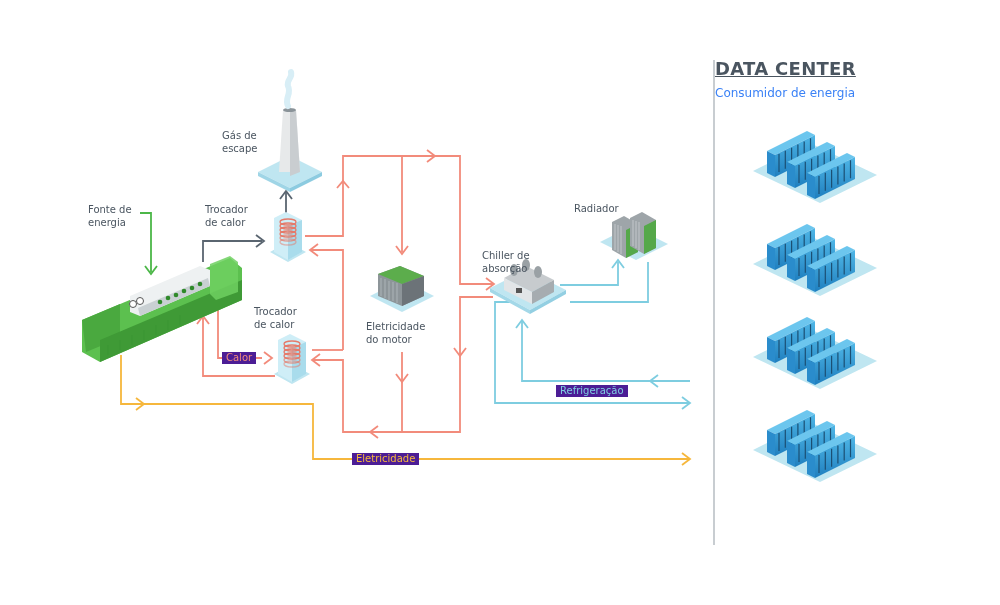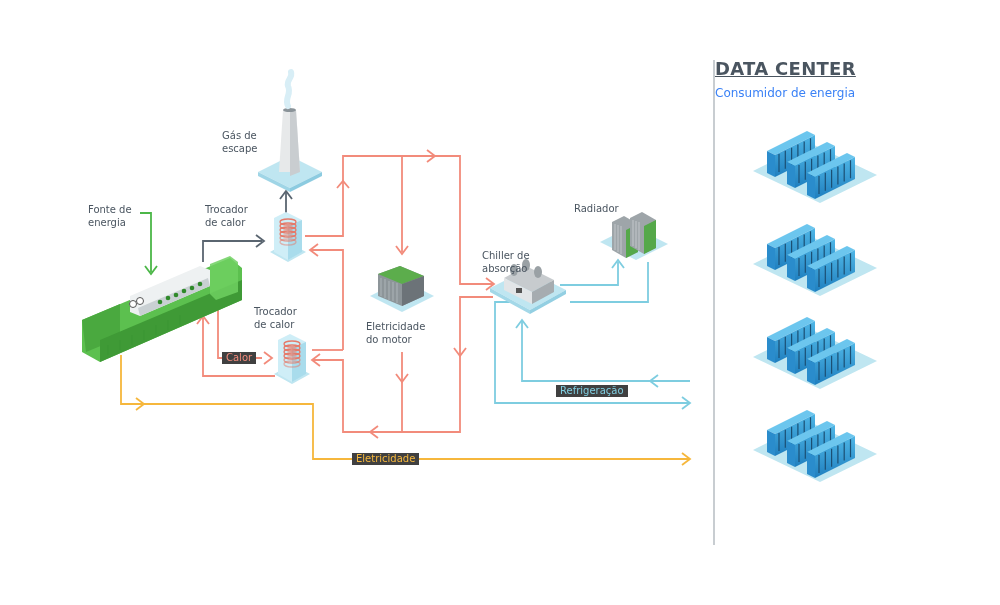--- a/index.html
+++ b/index.html
@@ -1,20 +1,20 @@
 <!DOCTYPE html>
 <html><head>
 <meta charset="utf-8">
 <style>
   html, body { margin:0; padding:0; background:#ffffff; }
   body { width:1000px; height:605px; position:relative; overflow:hidden; font-family:"DejaVu Sans", sans-serif; }
   svg#diagram { position:absolute; left:0; top:0; }
   .lbl { position:absolute; font-size:10px; color:#4a5560; text-align:left; line-height:13px; }
   .lbl-left { text-align:left; }
-  .flow-lbl { position:absolute; font-size:10px; background:#404040; padding:0 4px; line-height:12px; }
+  .flow-lbl { position:absolute; font-size:10px; background:#4c1d95; padding:0 4px; line-height:12px; }
   .dc-title { position:absolute; left:715px; top:58px; width:200px; text-align:left; font-size:18px; font-weight:bold; color:#4a5560; text-decoration:underline; letter-spacing:0.3px; }
   .dc-sub { position:absolute; left:715px; top:86px; width:200px; text-align:left; font-size:12px; color:#3b82f6; }
   .divider { position:absolute; left:713px; top:60px; width:2px; height:485px; background:#c8cdd1; }
 </style>
 </head>
 <body>
 
 <svg id="diagram" width="1000" height="605">
   <defs>
     <linearGradient id="rackg" x1="0" x2="0" y1="0" y2="1">

